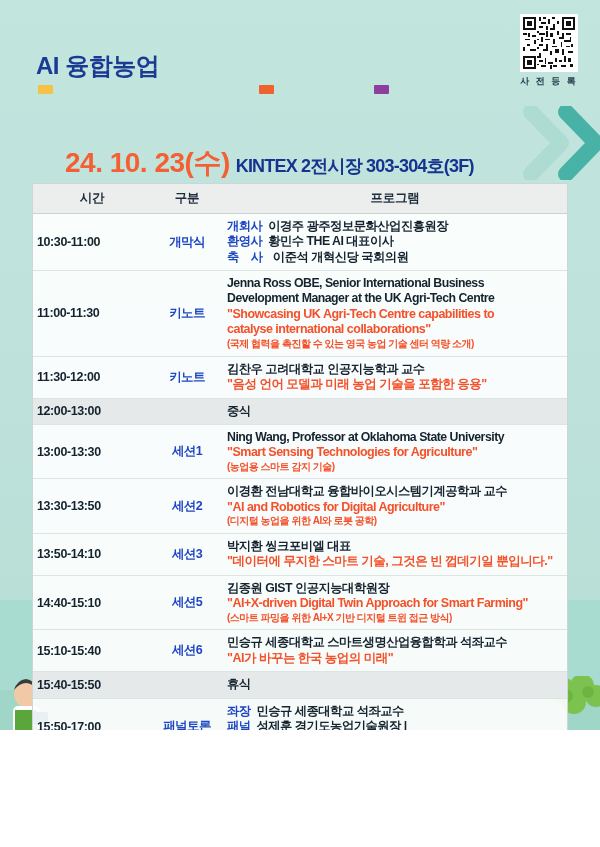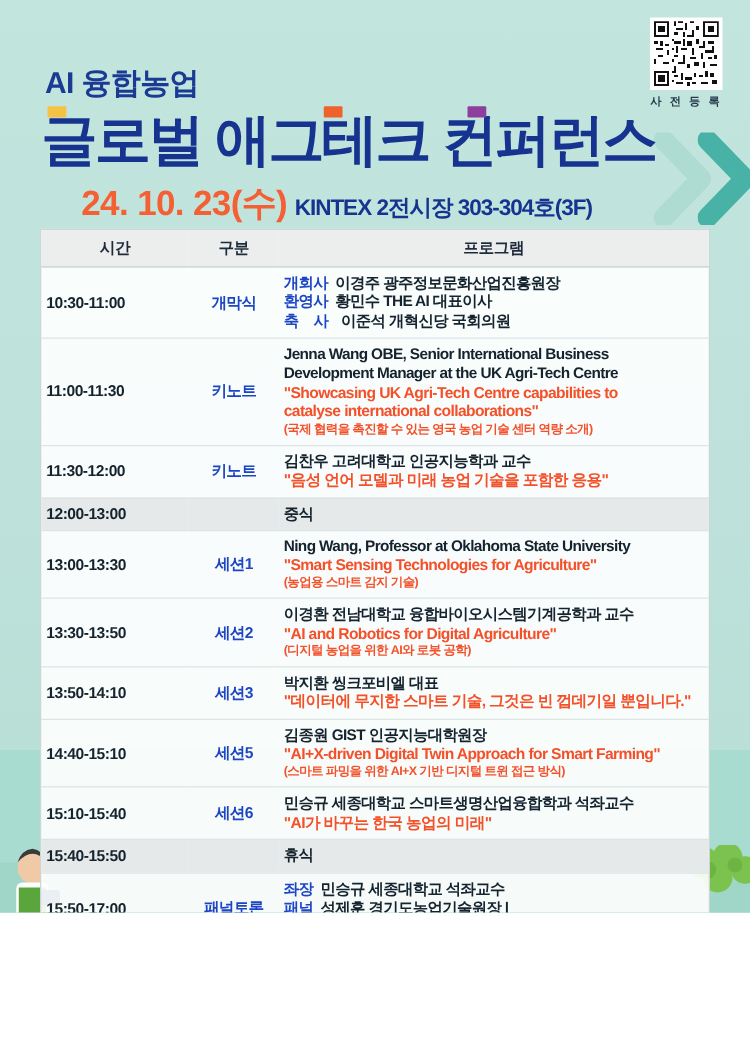--- a/index.html
+++ b/index.html
@@ -357,21 +357,20 @@
           <rect x="8" y="17" width="1" height="1"></rect>
             <rect x="8" y="22" width="1" height="1"></rect>
           <rect x="8" y="26" width="1" height="1"></rect>
         </g>
       </svg>
     </span>
     <div class="qr-caption">사 전 등 록</div>
   </div>
 
   <div class="subtitle">AI 융합농업</div>
-  <div class="maintitle">글로벌 애그테크 컨퍼런스</div>
   <span class="accent acc-yellow"></span>
   <span class="accent acc-orange"></span>
   <span class="accent acc-purple"></span>
 
   <div class="dateline">
     <span class="date-big">24. 10. 23(수)</span><span class="date-venue">KINTEX 2전시장 303-304호(3F)</span>
   </div>
 
   <div class="table-wrap">
     <table class="prog">
@@ -394,21 +393,21 @@
             <td class="prog">
               <span class="ln ln-k"><span class="lbl">개회사</span>&nbsp;&nbsp;이경주 광주정보문화산업진흥원장</span>
               <span class="ln ln-k"><span class="lbl">환영사</span>&nbsp;&nbsp;황민수 THE AI 대표이사</span>
               <span class="ln ln-k"><span class="lbl lbl-sp">축  사</span>&nbsp;&nbsp;이준석 개혁신당 국회의원</span>
             </td>
           </tr>
           <tr>
             <td class="time">11:00-11:30</td>
             <td class="type">키노트</td>
             <td class="prog">
-              <span class="ln ln-e">Jenna Wang OBE, Senior International Business</span>
+              <span class="ln ln-e">Jenna Ross OBE, Senior International Business</span>
               <span class="ln ln-e">Development Manager at the UK Agri-Tech Centre</span>
               <span class="ln ln-t">"Showcasing UK Agri-Tech Centre capabilities to</span>
               <span class="ln ln-t">catalyse international collaborations"</span>
               <span class="ln ln-s">(국제 협력을 촉진할 수 있는 영국 농업 기술 센터 역량 소개)</span>
             </td>
           </tr>
           <tr>
             <td class="time">11:30-12:00</td>
             <td class="type">키노트</td>
             <td class="prog">

